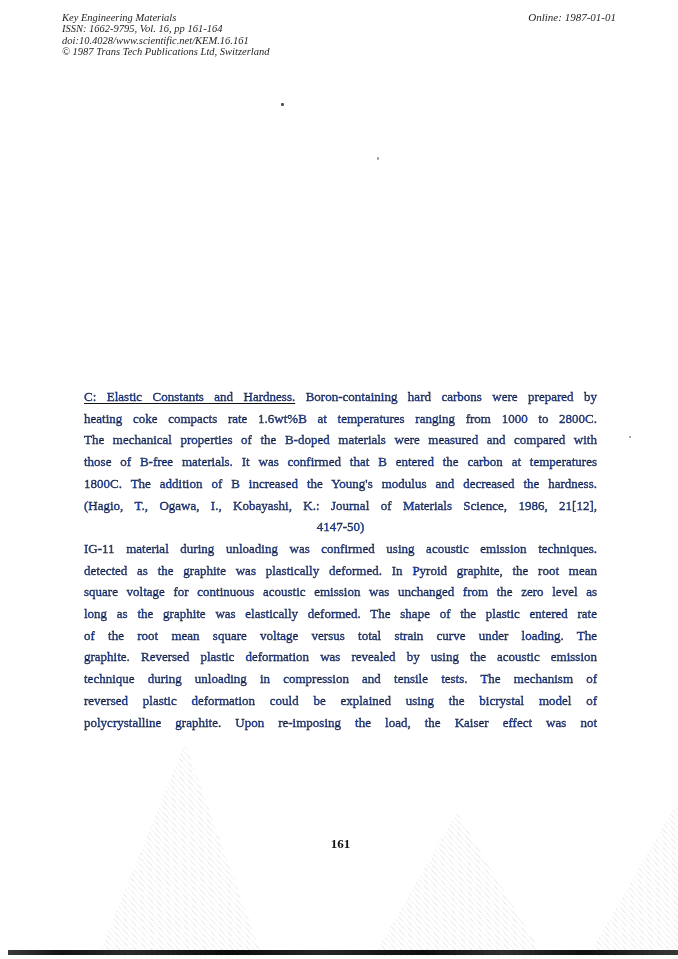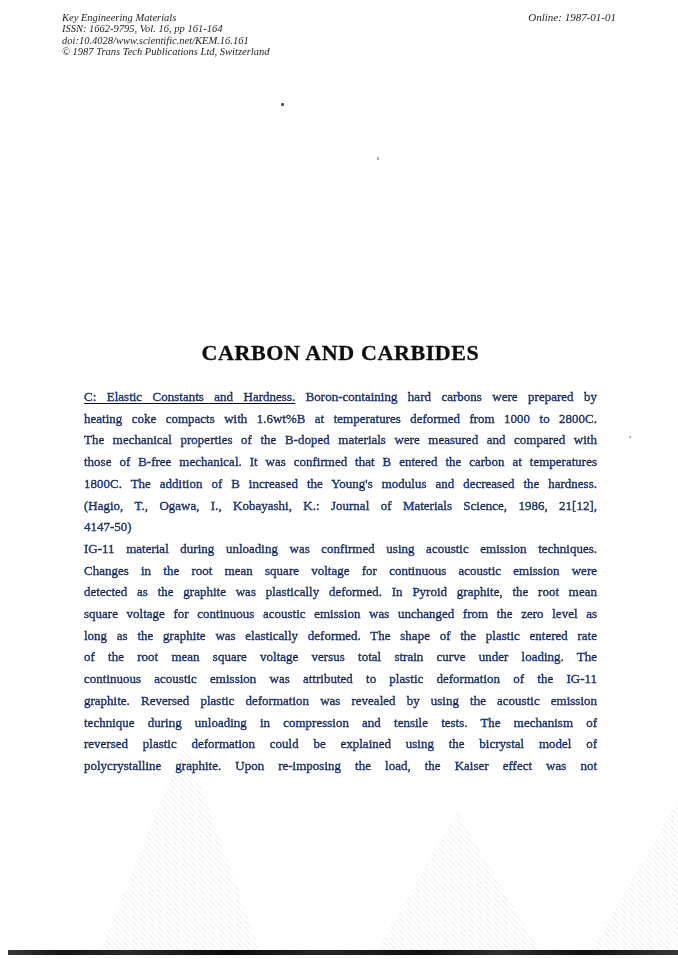--- a/index.html
+++ b/index.html
@@ -56,21 +56,21 @@
     left: 84px;
     top: 386px;
     width: 513px;
     font-size: 13px;
     line-height: 21.7px;
     color: #1d4ed8;
     -webkit-text-stroke: 0.35px #141414;
   }
   .line { width: 100%; }
   .line.j { text-align: justify; text-align-last: justify; }
-  .line.nj { text-align: left; }
+  .line.nj { text-align: center; }
   .lead { text-decoration: underline; text-underline-offset: 2px; }
 
   
   .page-number {
     position: absolute;
     left: 84px;
     top: 836px;
     width: 513px;
     text-align: center;
     font-size: 13px;
@@ -114,47 +114,45 @@
 
   <div class="header-left">
       <div>Key Engineering Materials</div>
       <div>ISSN: 1662-9795, Vol. 16, pp 161-164</div>
       <div>doi:10.4028/www.scientific.net/KEM.16.161</div>
       <div>© 1987 Trans Tech Publications Ltd, Switzerland</div>
     </div>
 
   <div class="header-right">Online: 1987-01-01</div>
 
-  <div class="doc-title">CARBON AND CARBIDES</div>
 
   <div class="body-text">
       <div class="paragraph">
         <div class="line j"><span class="lead">C: Elastic Constants and Hardness.</span> Boron-containing hard carbons were prepared by</div>
-        <div class="line j">heating coke compacts with 1.6wt%B at temperatures deformed from 1000 to 2800C.</div>
+        <div class="line j">heating coke compacts rate 1.6wt%B at temperatures ranging from 1000 to 2800C.</div>
         <div class="line j">The mechanical properties of the B-doped materials were measured and compared with</div>
-        <div class="line j">those of B-free mechanical. It was confirmed that B entered the carbon at temperatures</div>
+        <div class="line j">those of B-free materials. It was confirmed that B entered the carbon at temperatures</div>
         <div class="line j">1800C. The addition of B increased the Young's modulus and decreased the hardness.</div>
         <div class="line j">(Hagio, T., Ogawa, I., Kobayashi, K.: Journal of Materials Science, 1986, 21[12],</div>
         <div class="line nj">4147-50)</div>
       </div>
       <div class="paragraph">
         <div class="line j">IG-11 material during unloading was confirmed using acoustic emission techniques.</div>
-        <div class="line j">Changes in the root mean square voltage for continuous acoustic emission were</div>
         <div class="line j">detected as the graphite was plastically deformed. In Pyroid graphite, the root mean</div>
         <div class="line j">square voltage for continuous acoustic emission was unchanged from the zero level as</div>
         <div class="line j">long as the graphite was elastically deformed. The shape of the plastic entered rate</div>
         <div class="line j">of the root mean square voltage versus total strain curve under loading. The</div>
-        <div class="line j">continuous acoustic emission was attributed to plastic deformation of the IG-11</div>
         <div class="line j">graphite. Reversed plastic deformation was revealed by using the acoustic emission</div>
         <div class="line j">technique during unloading in compression and tensile tests. The mechanism of</div>
         <div class="line j">reversed plastic deformation could be explained using the bicrystal model of</div>
         <div class="line j">polycrystalline graphite. Upon re-imposing the load, the Kaiser effect was not</div>
       </div>
     </div>
 
+  <div class="page-number">161</div>
 
   <div class="wm wm1"></div>
   <div class="wm wm2"></div>
   <div class="wm wm3"></div>
 
   <div class="speck speck1"></div>
   <div class="speck speck2"></div>
   <div class="speck speck3"></div>
 
   <div class="bottom-rule"></div>

